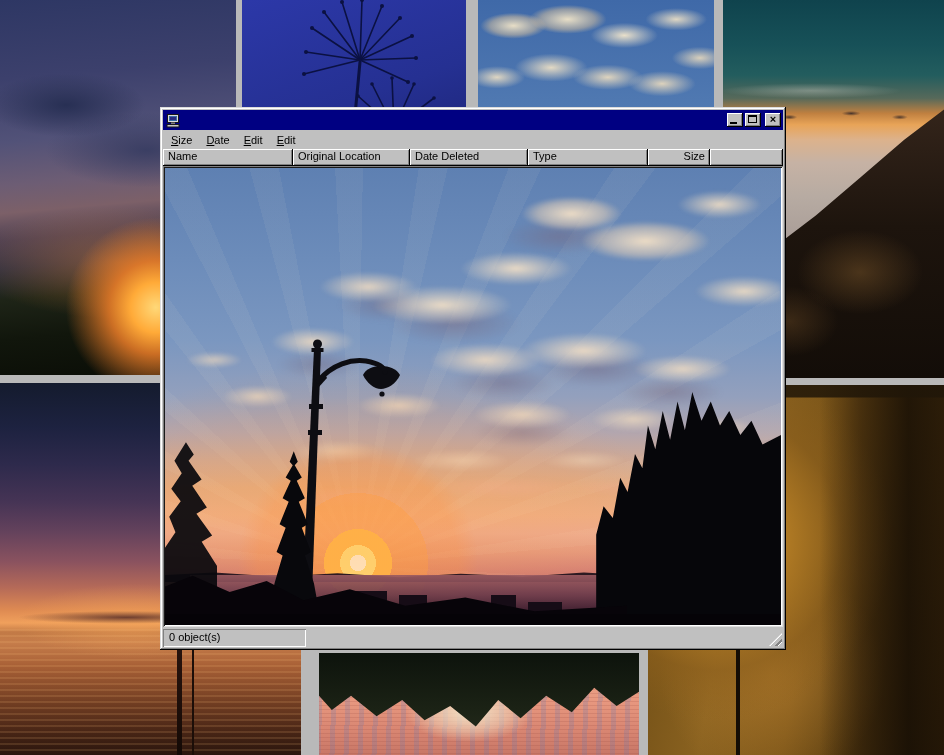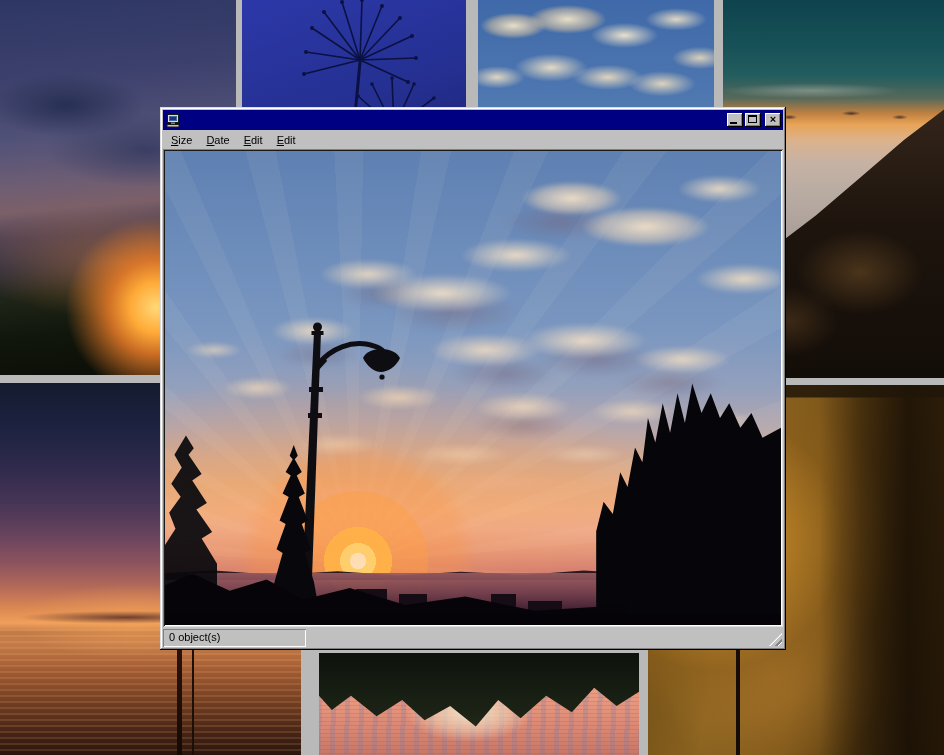--- a/index.html
+++ b/index.html
@@ -294,20 +294,28 @@
       </div>
     </div>
 
     <div class="menubar">
       <div class="menu-item"><span>Size</span></div>
       <div class="menu-item"><span>Date</span></div>
       <div class="menu-item"><span>Edit</span></div>
       <div class="menu-item"><span>Edit</span></div>
     </div>
 
+    <div class="headerrow">
+      <div class="hcell hc0">Name</div>
+      <div class="hcell hc1">Original Location</div>
+      <div class="hcell hc2">Date Deleted</div>
+      <div class="hcell hc3">Type</div>
+      <div class="hcell hc4">Size</div>
+      <div class="hcell hc5"></div>
+    </div>
 
     <div class="contentwrap">
       <div class="photo">
         <div class="sky"></div>
         <div class="rays"></div>
         <div class="clouds-shadow"></div>
         <div class="clouds-light"></div>
         <div class="sun"></div>
         <div class="warm"></div>
         <div class="hillband"></div>

